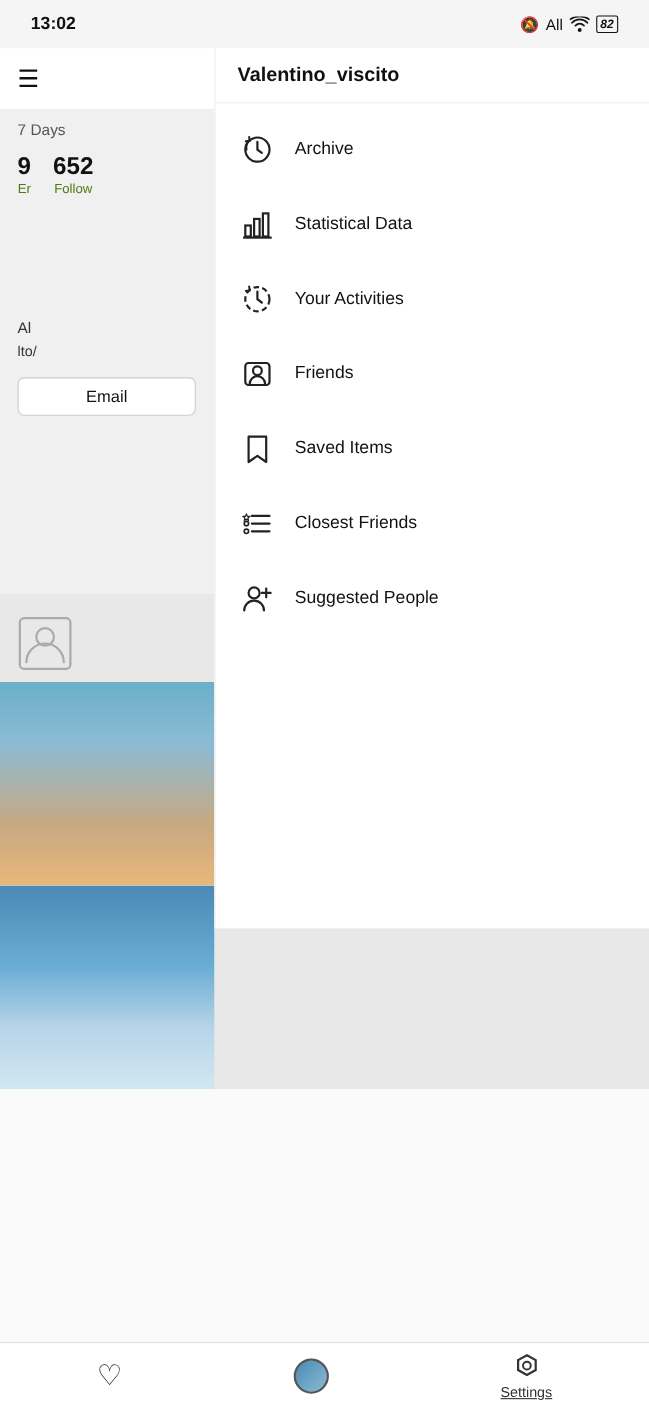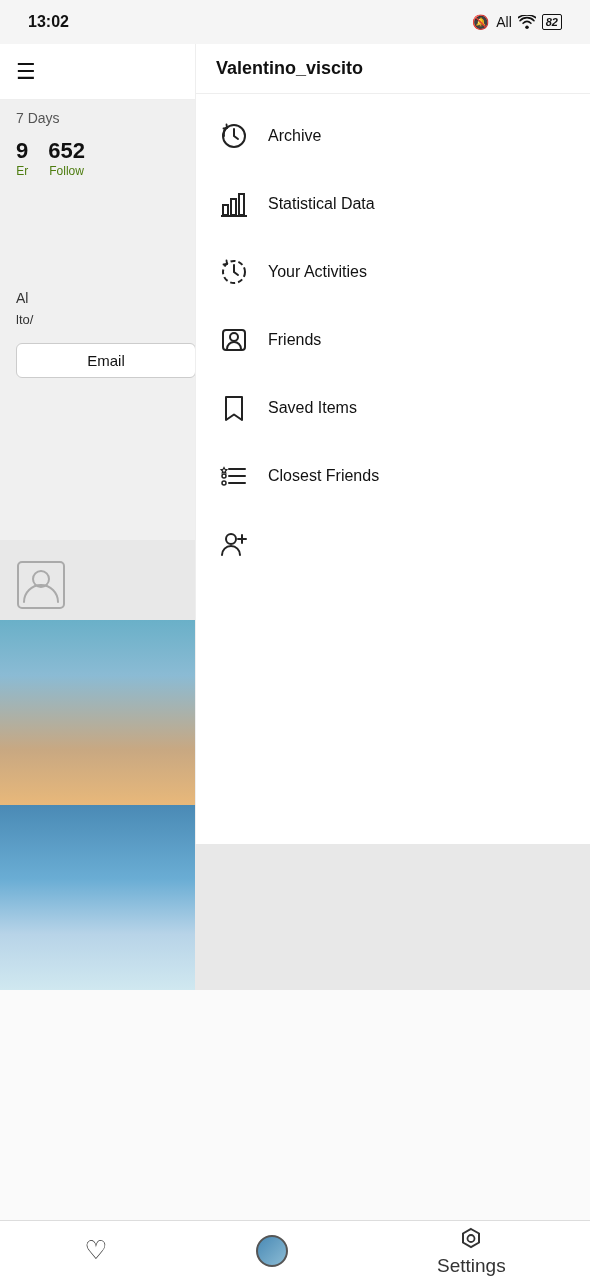--- a/index.html
+++ b/index.html
@@ -100,21 +100,21 @@
       color: #333;
       margin-bottom: 16px;
     }
     .email-button {
       background: #fff;
       border: 1px solid #ccc;
       border-radius: 6px;
       padding: 8px 20px;
       font-size: 15px;
       color: #111;
-      width: 180px;
+      width: 162px;
       text-align: center;
       margin-top: 8px;
     }
 
     
     .photo-grid-area {
       background: #e8e8e8;
       padding: 10px 0 0 0;
     }
     .photo-placeholder-icon {
@@ -216,22 +216,23 @@
       color: #222;
     }
     .dropdown-item-label {
       font-size: 16px;
       color: #111;
       font-weight: 400;
     }
 
     
     .settings-nav-label {
-      font-size: 19px;
+      font-size: 13px;
       color: #333;
+      text-decoration: underline;
     }
 
     
     svg { display: block; }
   </style>
 </head>
 <body>
 
 <div class="status-bar">
   <span class="status-time">13:02</span>
@@ -399,17 +400,18 @@
 
     <div class="dropdown-item">
       <div class="dropdown-item-icon">
         <svg width="30" height="30" viewBox="0 0 30 30" fill="none">
           <circle cx="12" cy="10" r="5" stroke="#222" stroke-width="2" fill="none"></circle>
           <path d="M3 26c0-5 4-9 9-9s9 4 9 9" stroke="#222" stroke-width="2" fill="none" stroke-linecap="round"></path>
           <line x1="23" y1="6" x2="23" y2="14" stroke="#222" stroke-width="2" stroke-linecap="round"></line>
           <line x1="19" y1="10" x2="27" y2="10" stroke="#222" stroke-width="2" stroke-linecap="round"></line>
         </svg>
       </div>
+      <span class="dropdown-item-label">Suggested People</span>
     </div>
 
 
   </div>
 </div>
 
 </body></html>

